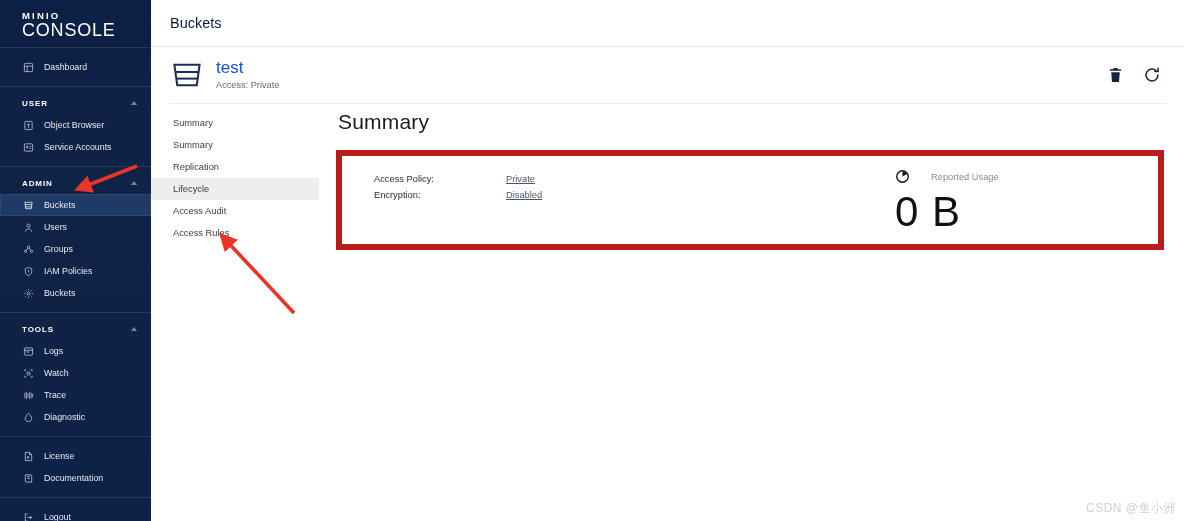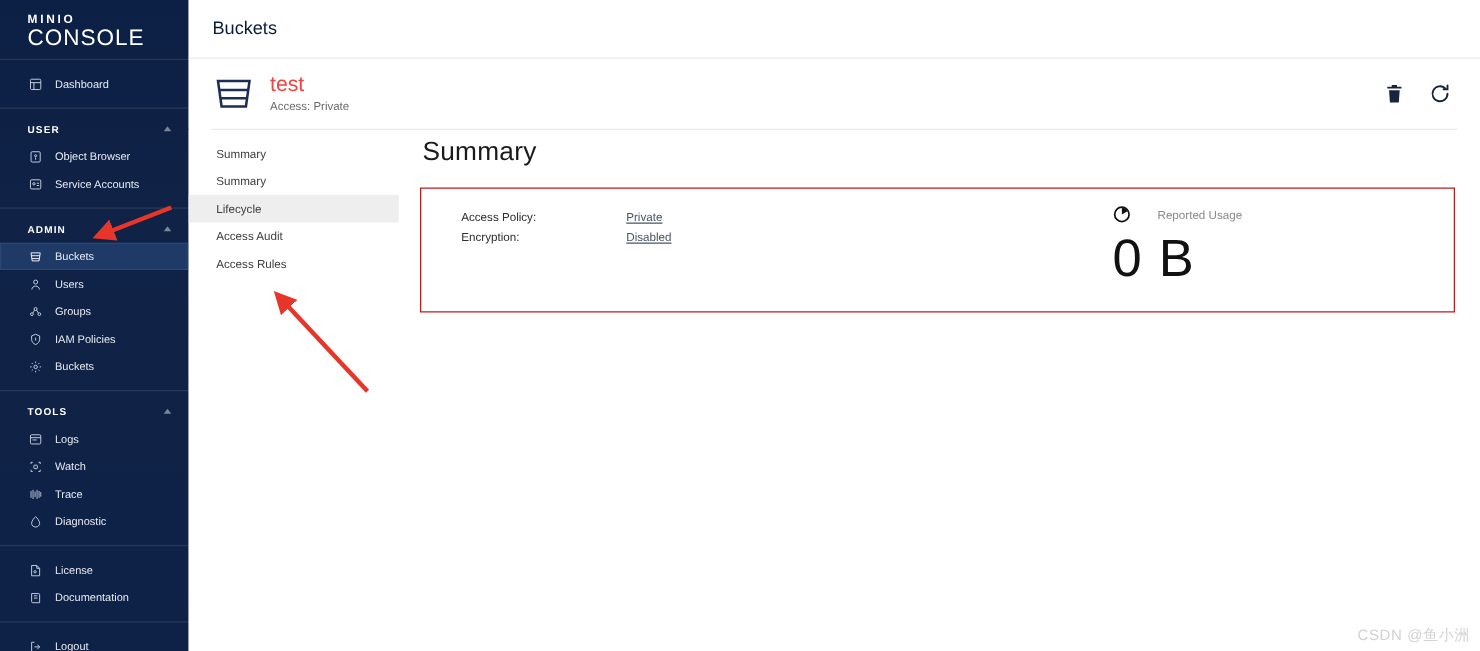--- a/index.html
+++ b/index.html
@@ -75,21 +75,21 @@
   .topbar-title { font-size: 14.5px; color: #0b1b38; font-weight: 400; }
 
   .bucket-header {
     height: 56px; display: flex; align-items: center;
     padding: 0 22px 0 18px;
     background: #ffffff;
   }
   .bucket-ico { width: 36px; height: 36px; margin-right: 11px; flex: 0 0 36px; }
   .bucket-ico svg { width: 36px; height: 36px; display: block; }
   .bucket-texts { flex: 1; }
-  .bucket-name { font-size: 17px; color: #ef4444; font-weight: 400; line-height: 20px; }
+  .bucket-name { font-size: 17px; color: #1d4ed8; font-weight: 400; line-height: 20px; }
   .bucket-access { font-size: 9.2px; color: #6b6b6b; line-height: 13px; margin-top: 1px; }
   .hdr-actions { display: flex; align-items: center; gap: 15px; }
   .hdr-btn {
     width: 21px; height: 21px; cursor: pointer;
     display: flex; align-items: center; justify-content: center;
   }
   .hdr-btn svg { display: block; }
 
   .hdr-rule { height: 1px; background: #ebebeb; margin: 0 18px; }
 
@@ -102,21 +102,21 @@
     cursor: pointer; margin-bottom: 0;
   }
   .subnav-item.active { background: #eeeeee; color: #3d3d3d; }
 
   .content { flex: 1; padding: 6px 20px 0 17px; }
   .content-title {
     font-size: 21px; color: #1a1a1a; font-weight: 400;
     margin: 0 0 16px 2px; letter-spacing: 0.2px;
   }
   .card {
-    border: 1px solid #b91c1c; background: #ffffff;
+    border: 6px solid #b91c1c; background: #ffffff;
     height: 100px; display: flex; align-items: flex-start;
     padding: 14px 0 0 0;
     position: relative;
   }
   .card-left { padding-left: 32px; padding-top: 4px; }
   .kv-row { display: flex; align-items: baseline; height: 16px; }
   .kv-label { font-size: 9.3px; color: #2d2d2d; width: 132px; }
   .kv-value {
     font-size: 9.3px; color: #4a5568; text-decoration: underline;
     cursor: pointer;
@@ -377,20 +377,23 @@
 
     <div class="body-row">
 
       <nav class="subnav">
         <div class="subnav-item">
           <span>Summary</span>
         </div>
         <div class="subnav-item">
           <span>Summary</span>
         </div>
+        <div class="subnav-item">
+          <span>Replication</span>
+        </div>
         <div class="subnav-item active">
           <span>Lifecycle</span>
         </div>
         <div class="subnav-item">
           <span>Access Audit</span>
         </div>
         <div class="subnav-item">
           <span>Access Rules</span>
         </div>
       </nav>

